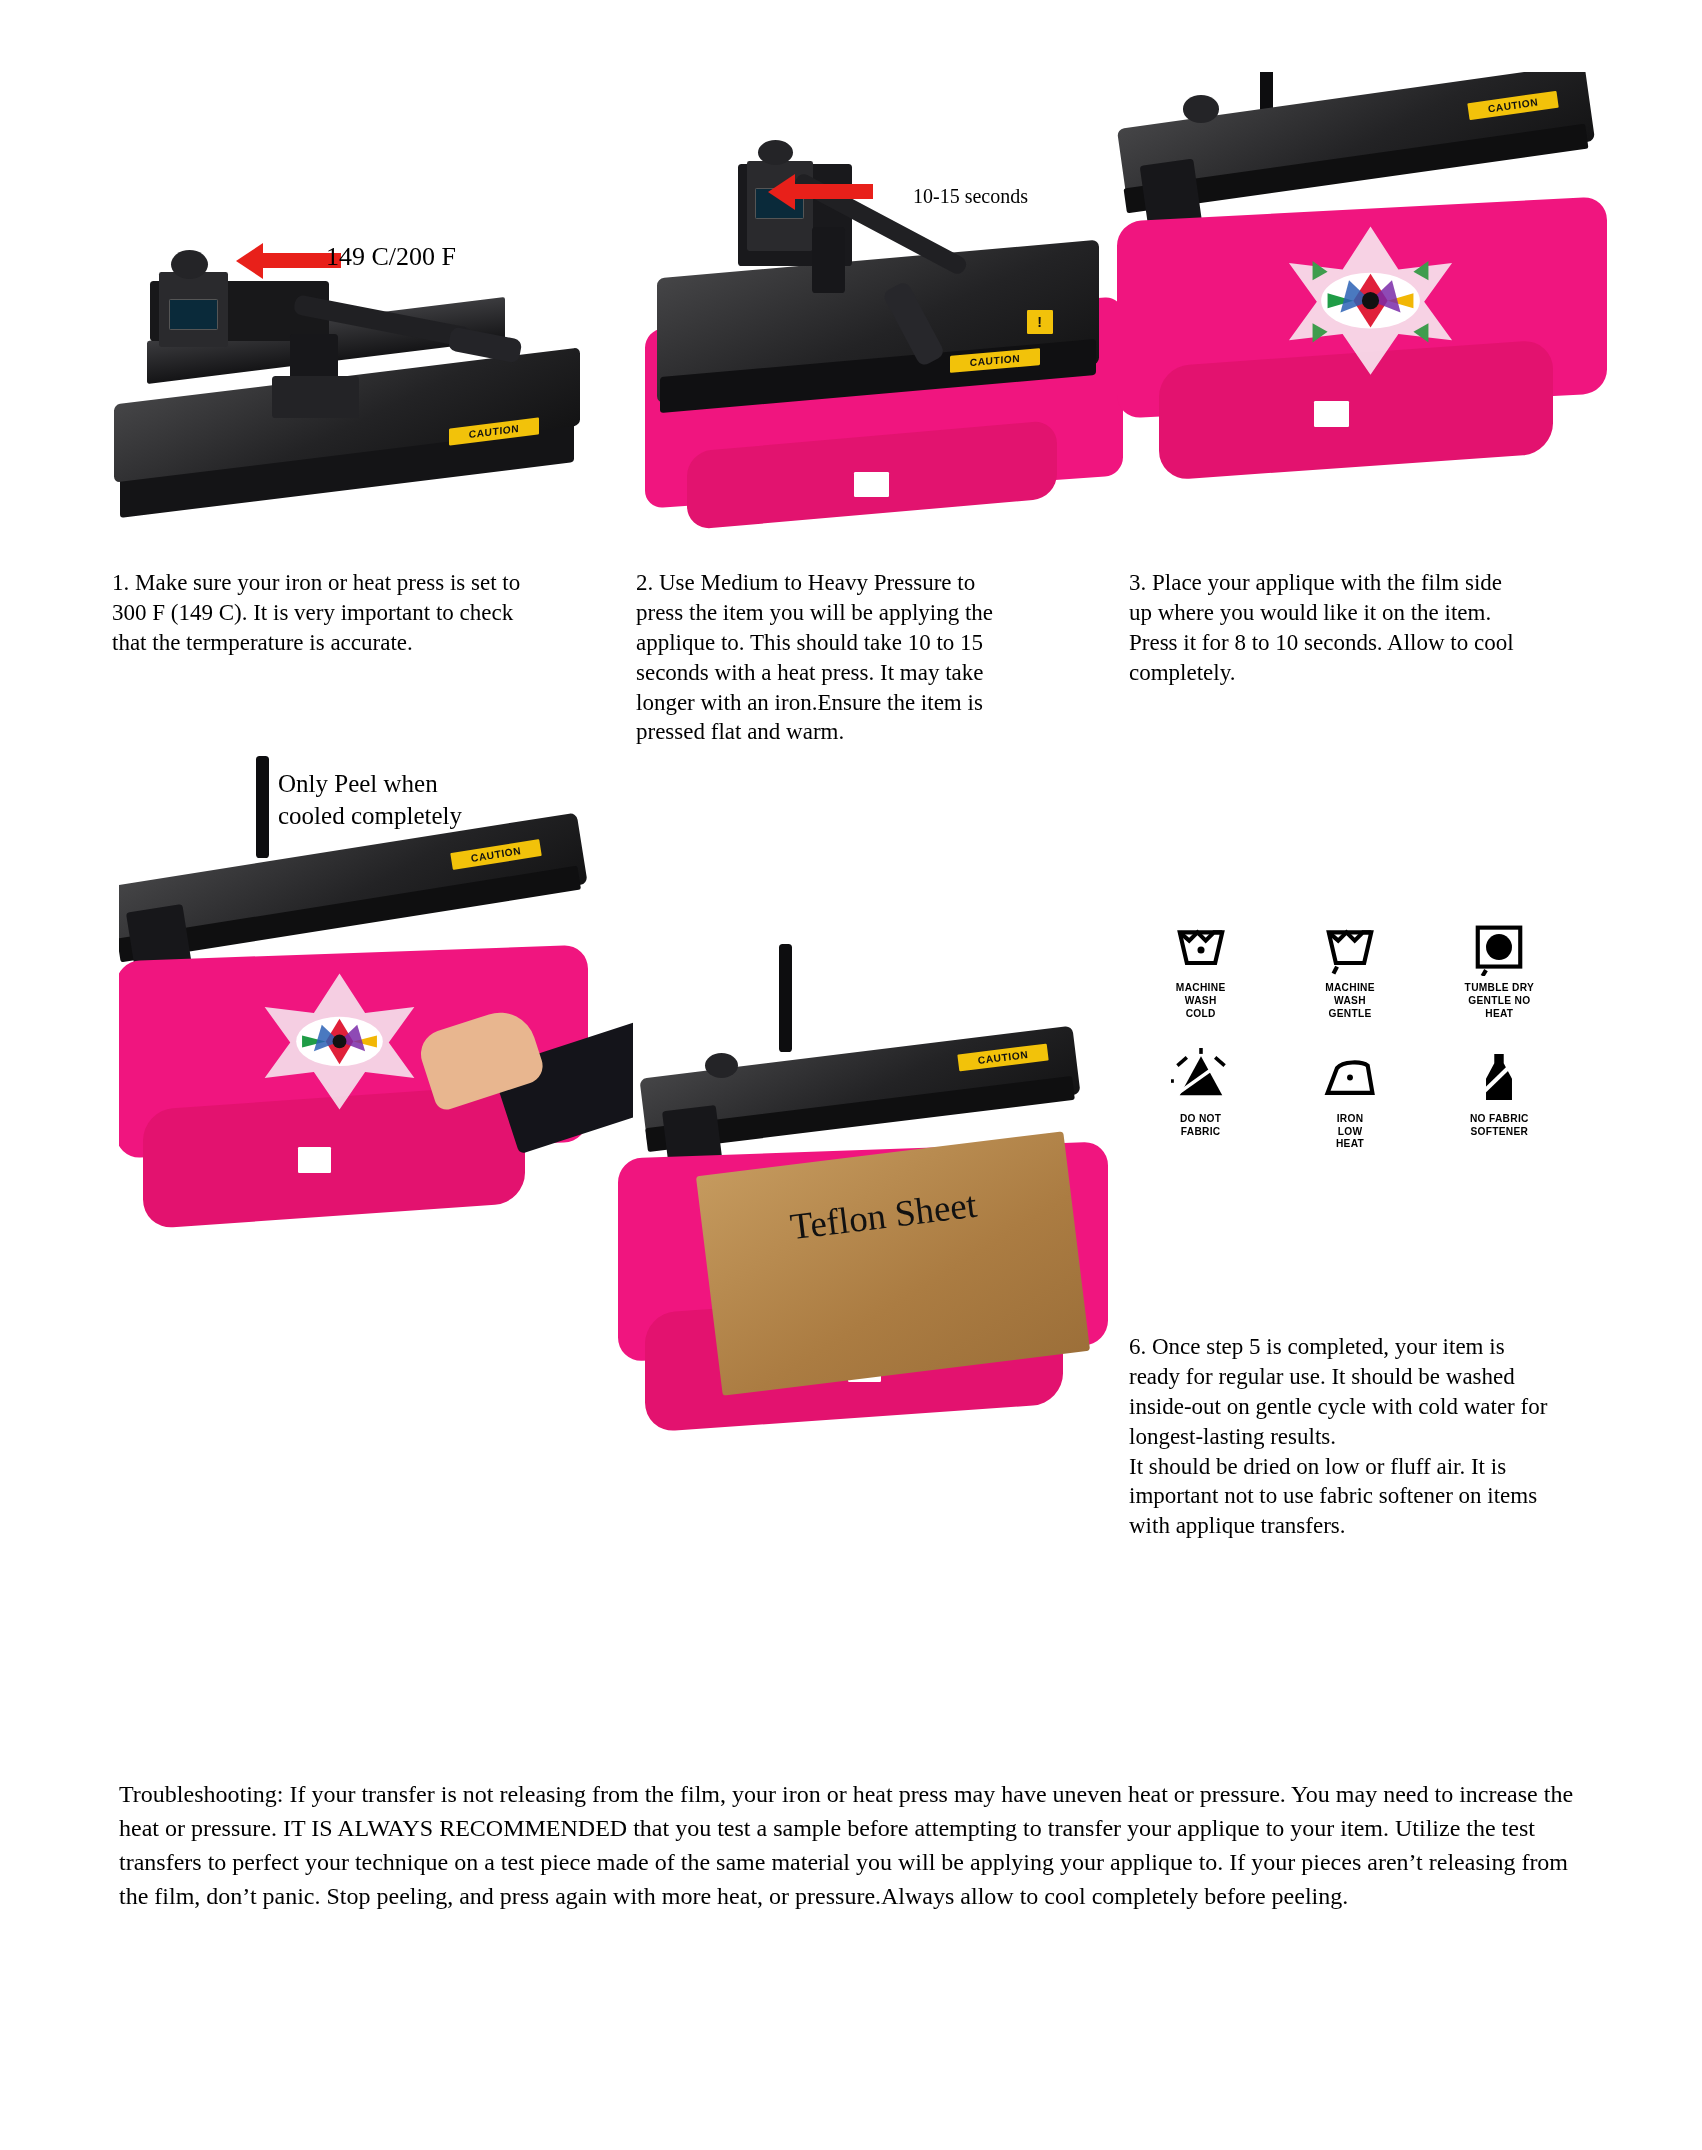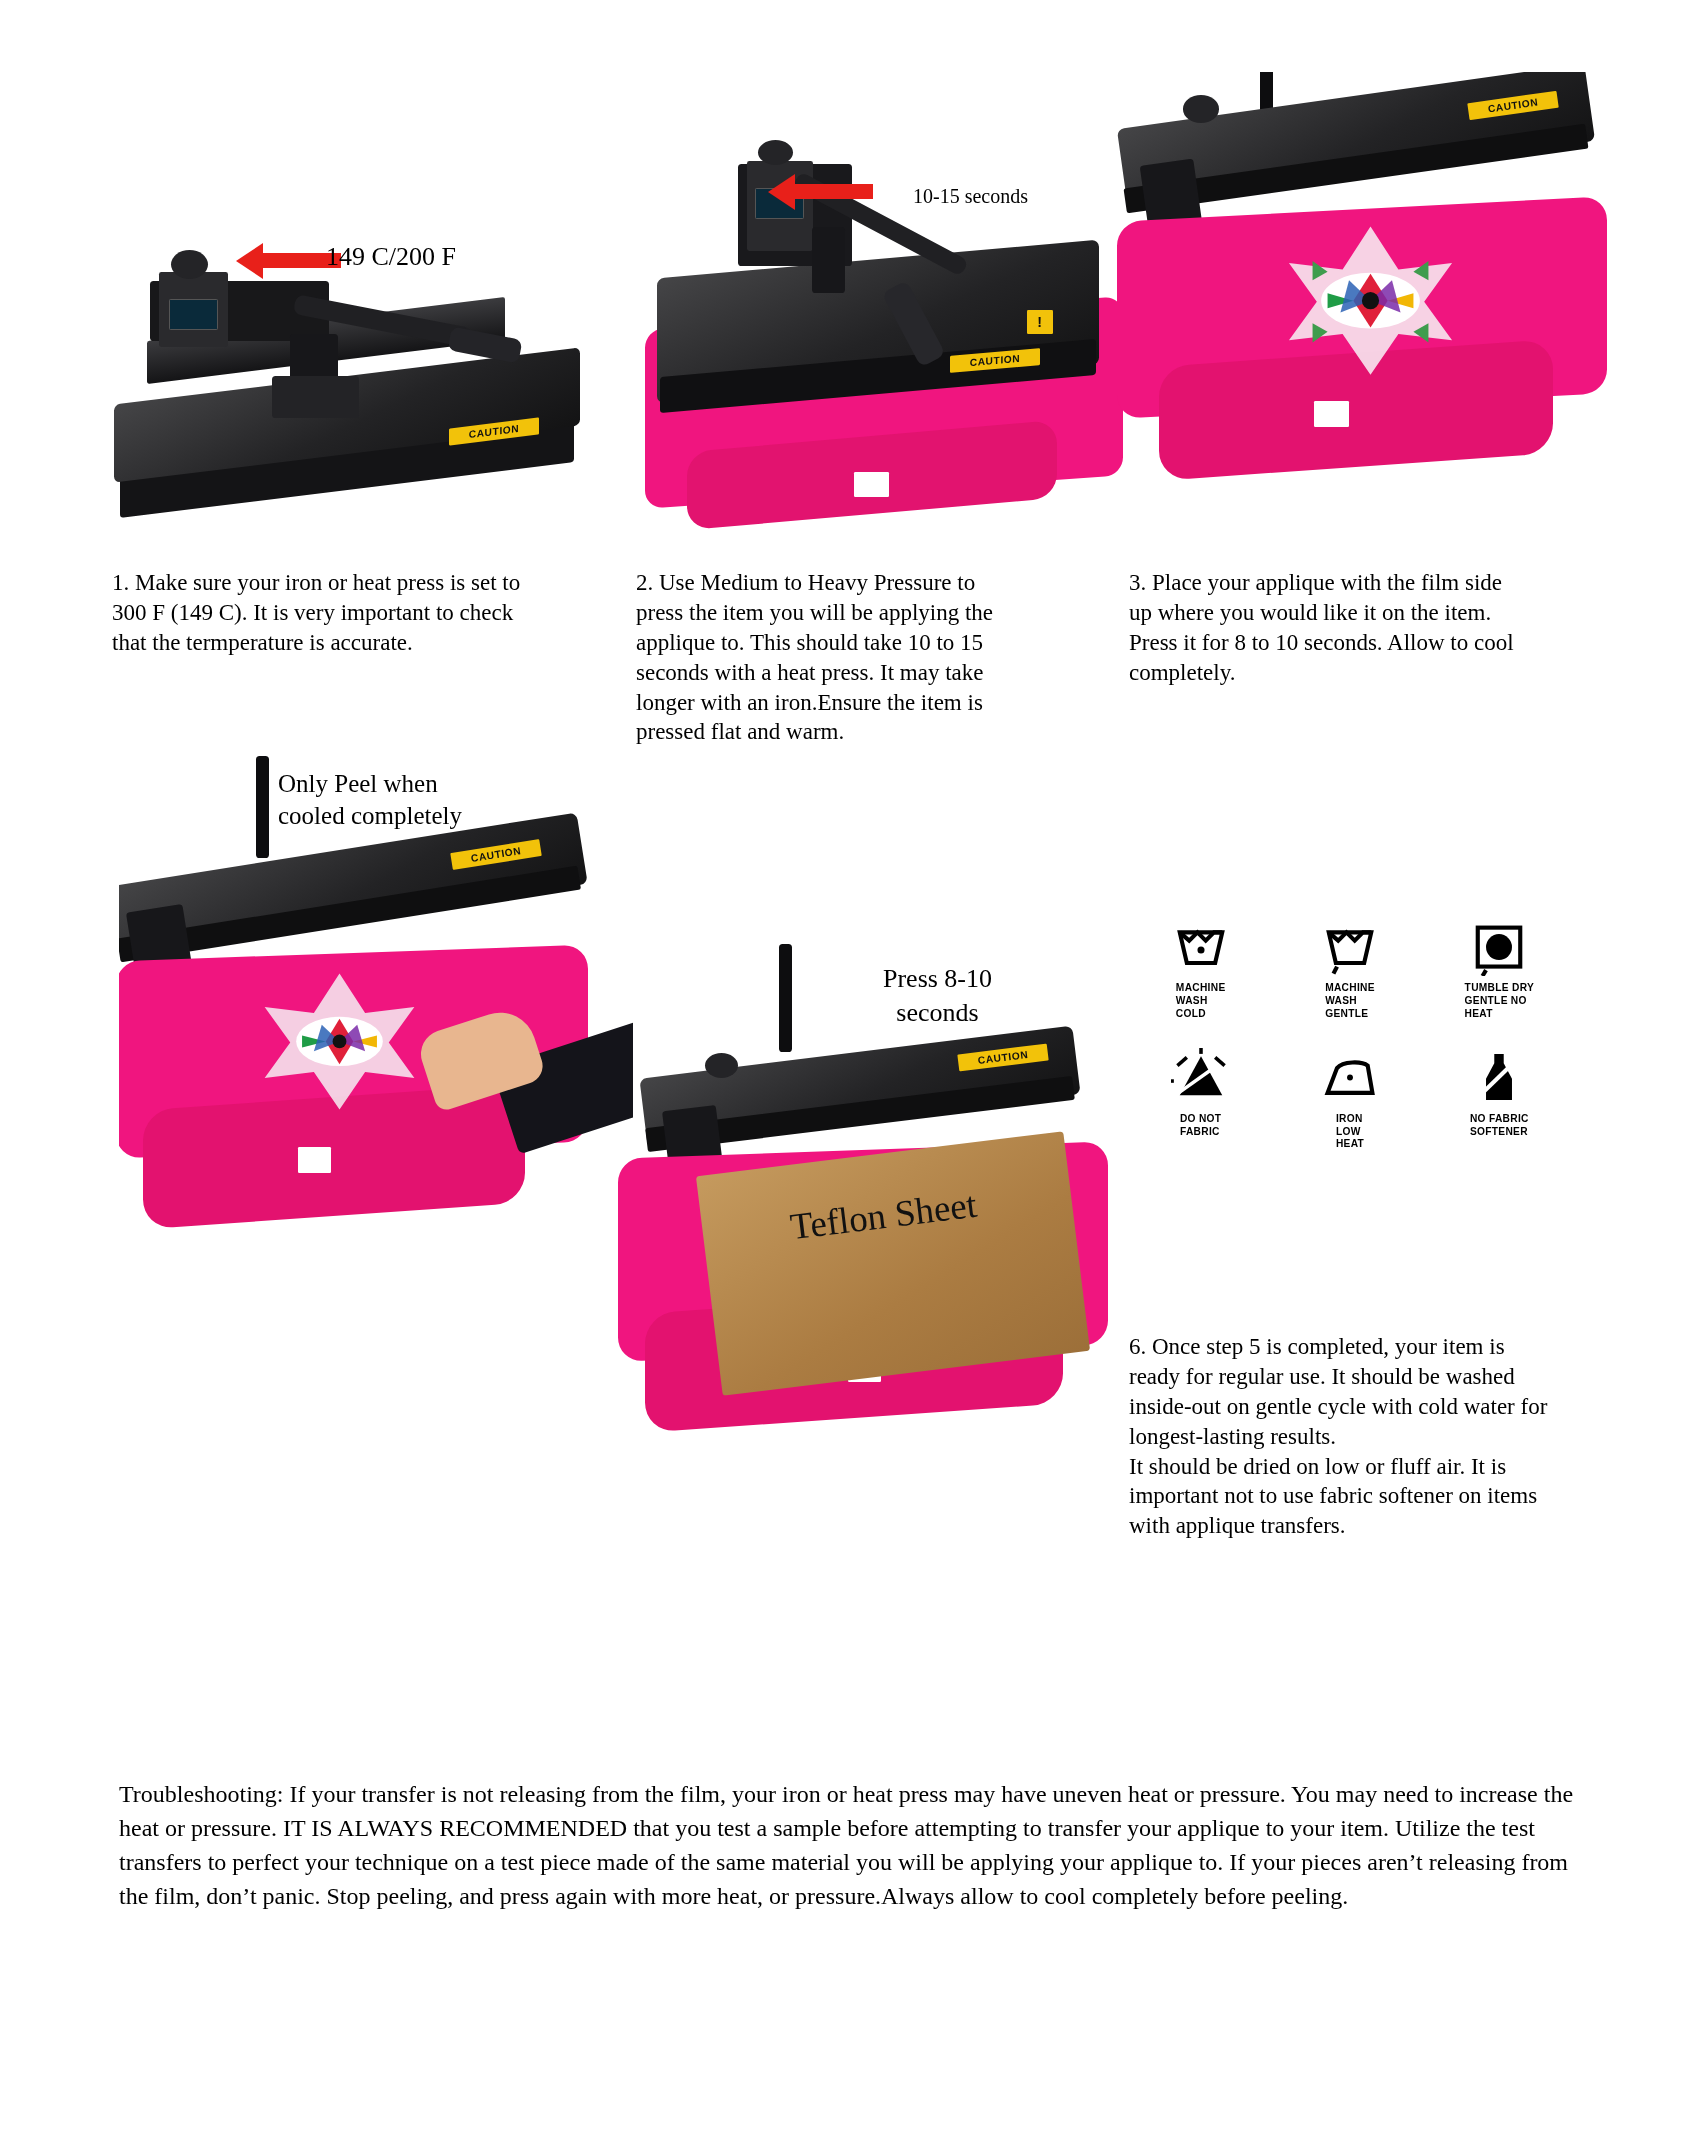--- a/index.html
+++ b/index.html
@@ -162,21 +162,21 @@
     height: 59px;
     display: block;
   }
   .care-label {
     margin-top: 6px;
     font-family: "Liberation Sans", sans-serif;
     font-size: 10.2px;
     font-weight: bold;
     letter-spacing: 0.3px;
     line-height: 1.25;
-    text-align: left;
+    text-align: center;
     white-space: pre-line;
   }
 
   
   .applique {
     position: absolute;
   }
 
   .teflon-sheet {
     position: absolute;
@@ -353,22 +353,20 @@
 
     <div class="shirt" style="left:9px; top:206px; width:490px; height:203px; transform: skewY(-2deg); border-radius:24px;"></div>
     <div class="shirt" style="left:36px; top:355px; width:418px; height:119px; transform: skewY(-4deg); border-radius:30px; background:#e3126f;"></div>
     <div class="shirt-label" style="left:239px; top:412px; width:33px; height:26px;"></div>
 
     <div class="teflon-sheet" style="left:99px; top:209px; width:370px; height:221px;"></div>
     <div class="teflon-text" style="left:149px; top:251px; width:251px;">Teflon
 Sheet</div>
   </div>
 
-  <div class="annot" style="left:824px; top:962px; font-size:26px; line-height:1.3; text-align:center; width:227px;">Press 8-10
-seconds</div>
 
   <div class="care-grid">
 
     <div class="care-cell">
       <svg class="care-svg" viewBox="0 0 100 100">
         <path d="M14 26 L86 26 L74 78 L26 78 Z" fill="none" stroke="#000" stroke-width="7"></path>
         <path d="M14 26 L30 40 L44 26 L58 40 L72 26 L86 26" fill="none" stroke="#000" stroke-width="7"></path>
         <circle cx="50" cy="56" r="6" fill="#000"></circle>
       </svg>
       <div class="care-label">MACHINE

